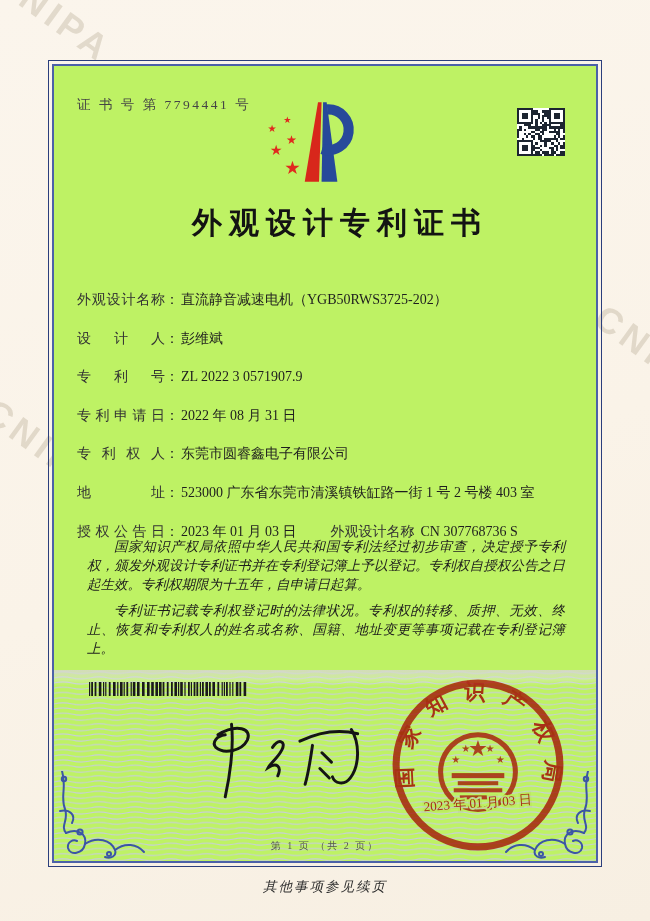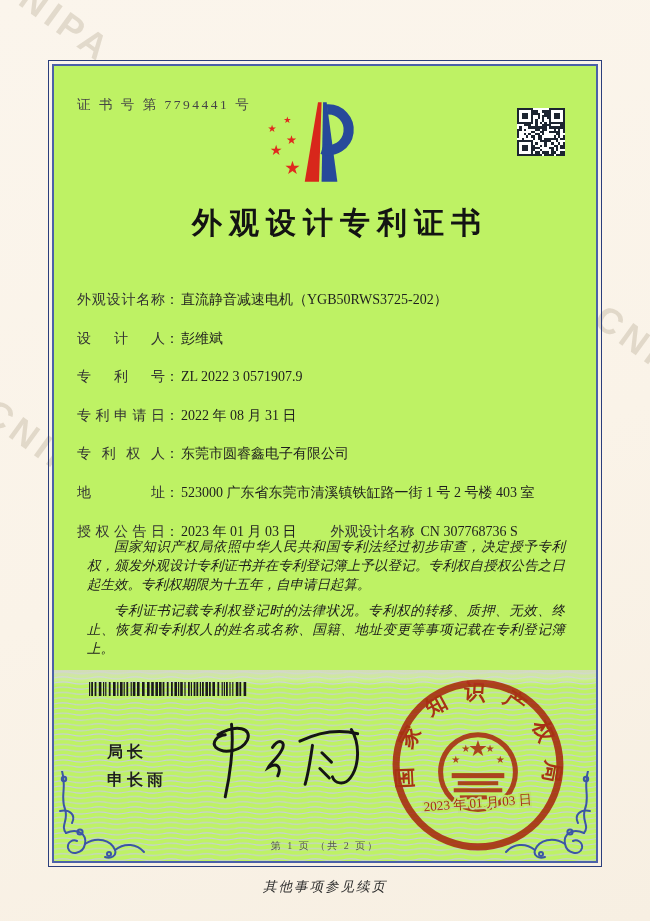--- a/index.html
+++ b/index.html
@@ -437,24 +437,20 @@
         <rect x="132.6" y="0" width="1.2" height="14"></rect>
         <rect x="134.8" y="0" width="1.2" height="14"></rect>
         <rect x="137.0" y="0" width="1.8" height="14"></rect>
         <rect x="140.4" y="0" width="1.2" height="14"></rect>
         <rect x="143.2" y="0" width="1.2" height="14"></rect>
         <rect x="146.8" y="0" width="2.6" height="14"></rect>
         <rect x="150.4" y="0" width="1.8" height="14"></rect>
         <rect x="154.6" y="0" width="2.6" height="14"></rect>
       </svg></div>
 
-  <div class="signer">
-    <div>局长</div>
-    <div>申长雨</div>
-  </div>
 
   <svg class="signature" viewBox="0 0 190 78" width="200" height="82">
     <g fill="none" stroke="#141414" stroke-width="2.8" stroke-linecap="round">
       <path d="M34,16 C52,5 67,10 62,21 C57,31 40,35 32,28 C28,23 33,17 41,16"></path>
       <path d="M47,6 C49,26 46,52 41,75"></path>
       <path d="M86,28 C92,19 99,22 95,30 C91,38 84,43 82,47 C90,42 95,46 91,55"></path>
       <path d="M112,22 C131,13 151,11 167,15"></path>
       <path d="M161,11 C169,24 169,45 160,57 C154,65 145,62 143,56"></path>
       <path d="M124,26 C122,40 120,53 117,63"></path>
       <path d="M133,33 L142,42"></path>

